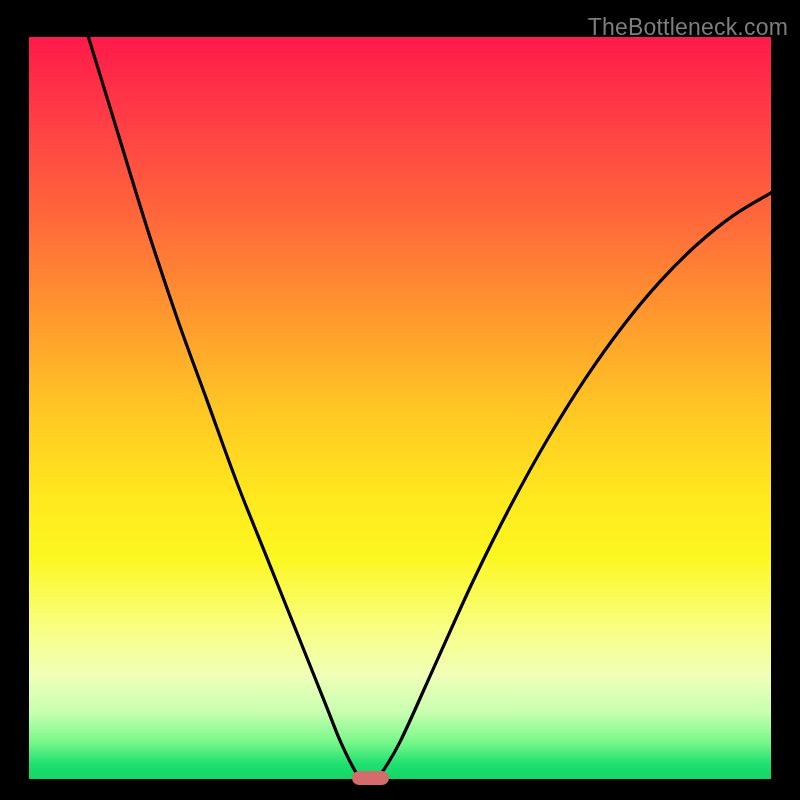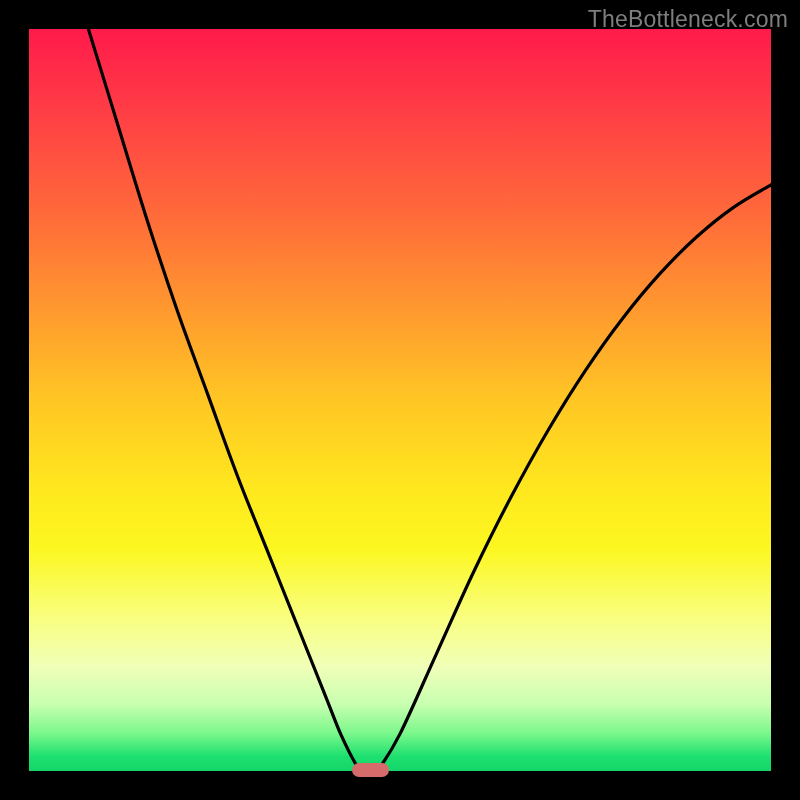--- a/index.html
+++ b/index.html
@@ -9,20 +9,21 @@
     height: 800px;
     overflow: hidden;
     background: #000;
     font-family: Arial, Helvetica, sans-serif;
   }
   .frame {
     position: relative;
     width: 800px;
     height: 755px;
     background: #000;
+    margin-top: 8px;
   }
   .plot {
     position: absolute;
     left: 29px;
     top: 29px;
     width: 742px;
     height: 742px;
     
     background: linear-gradient(
       to bottom,

